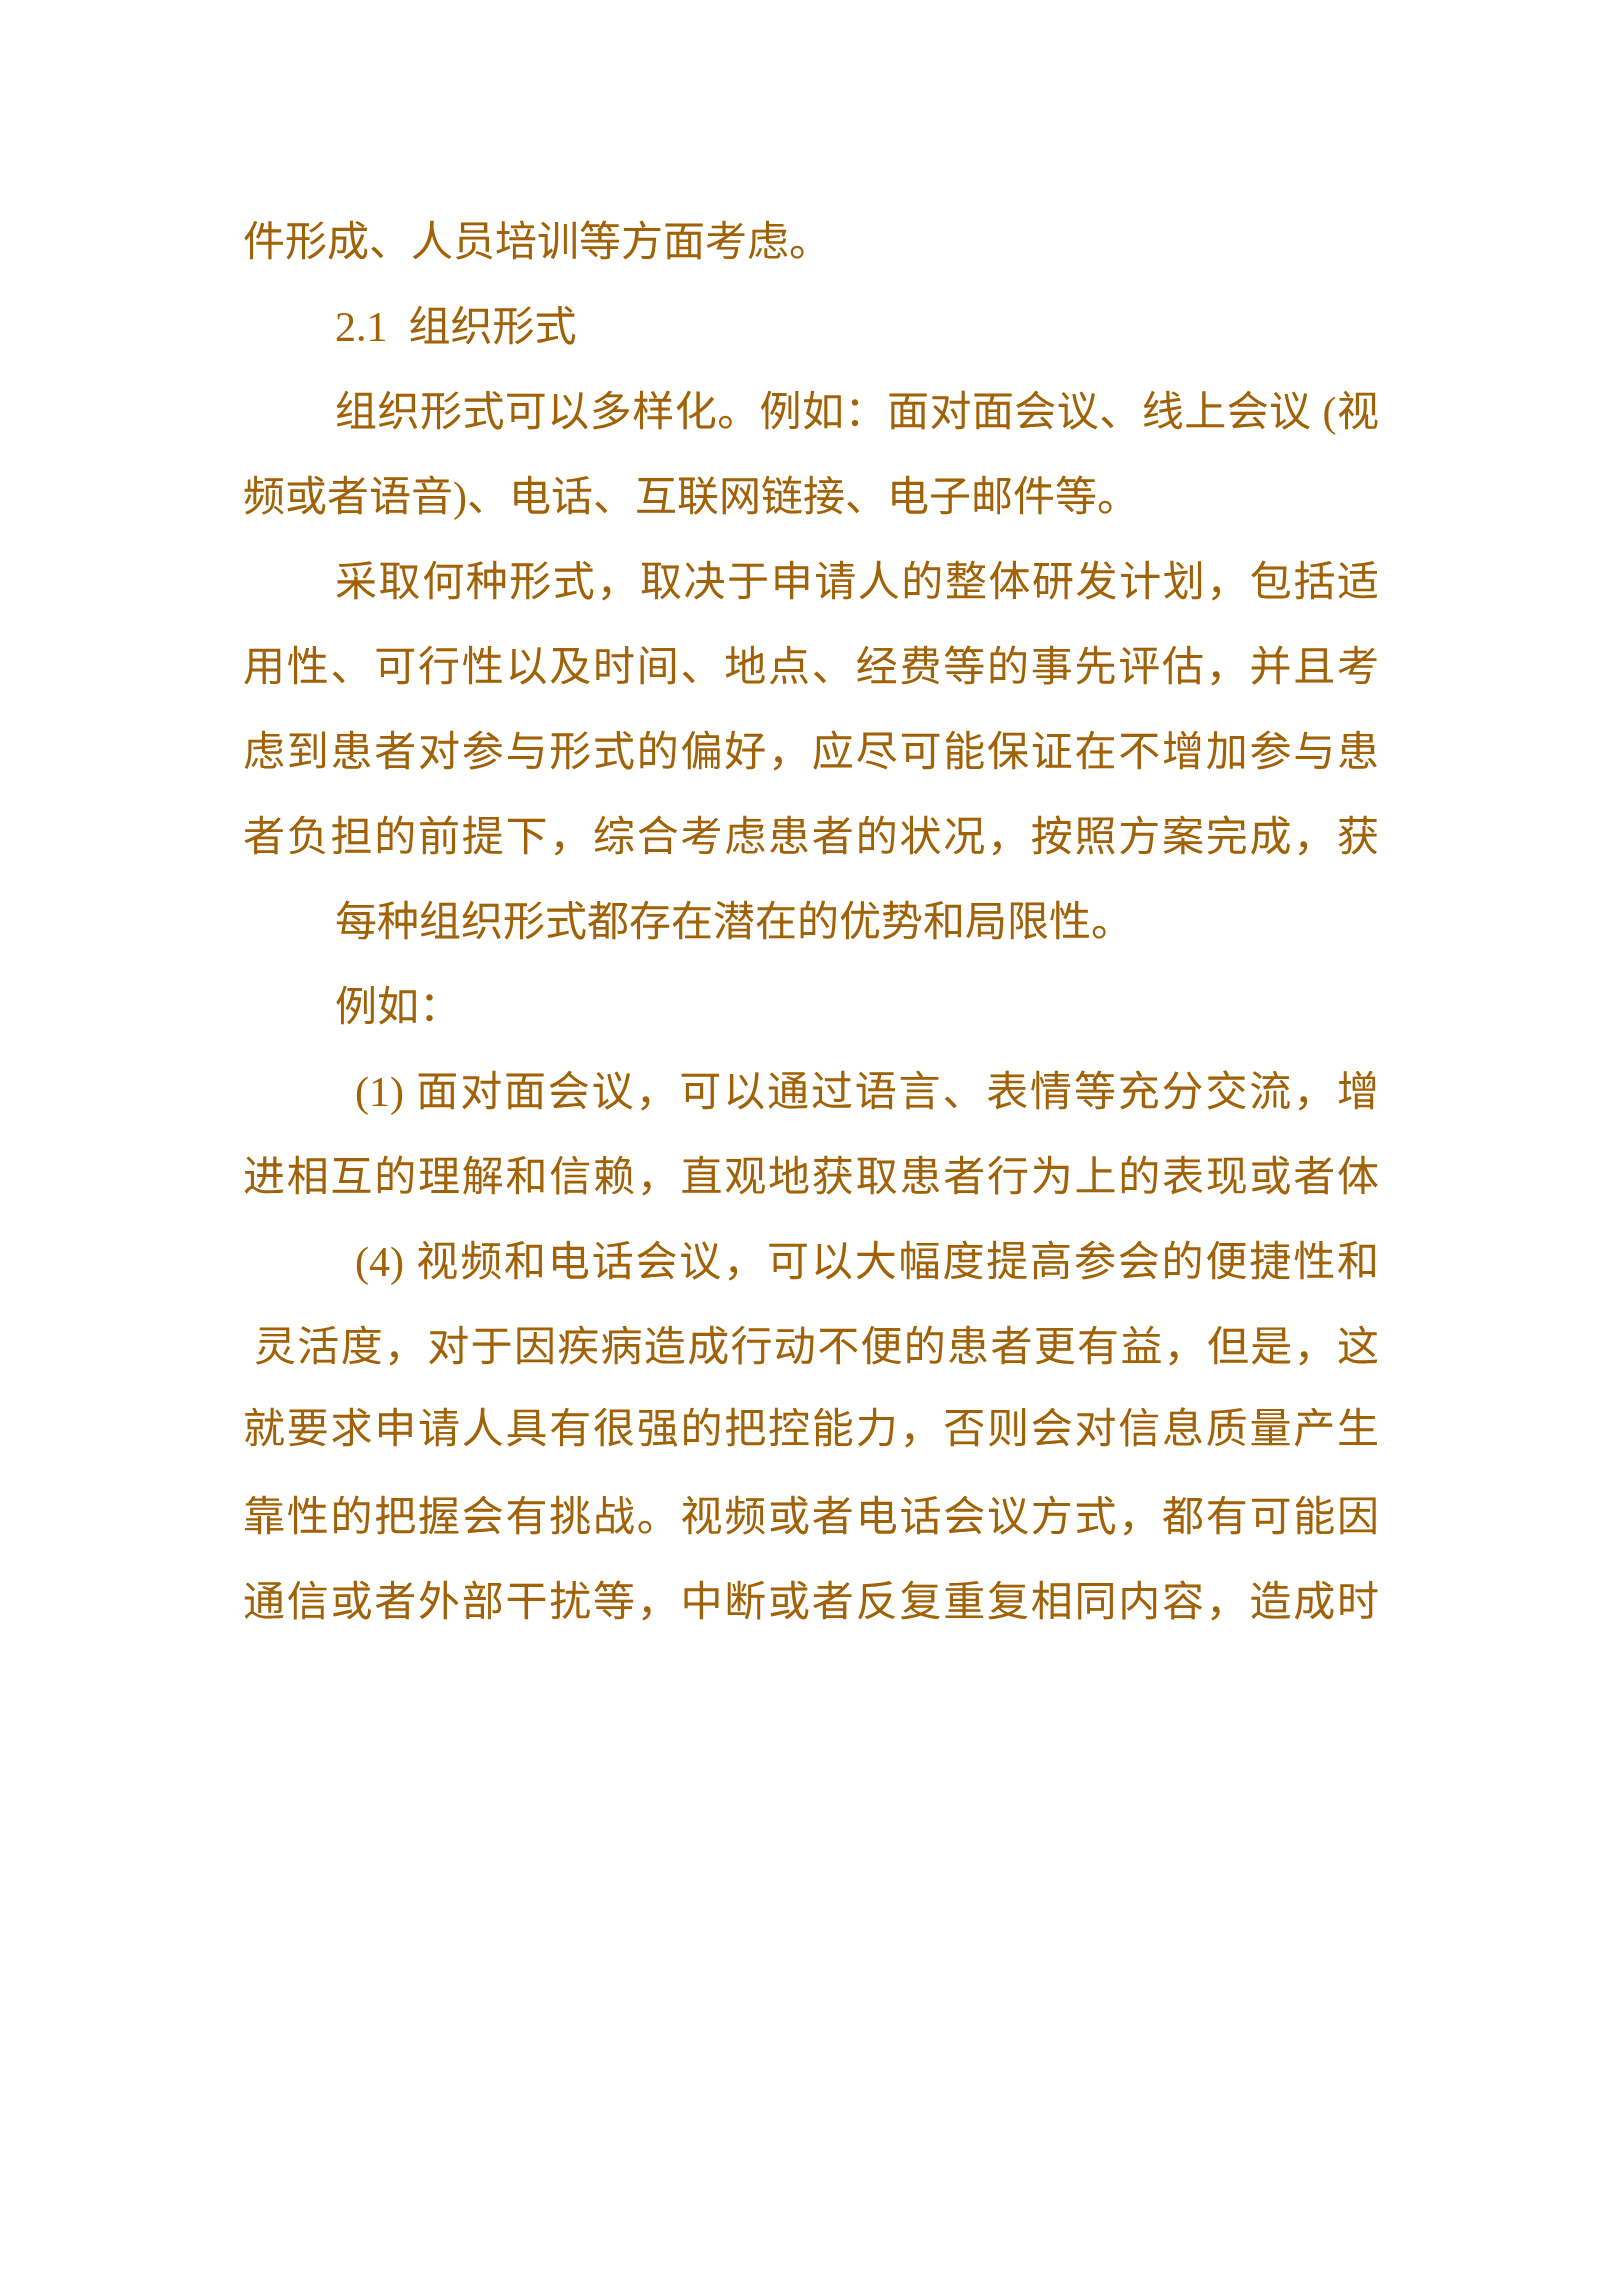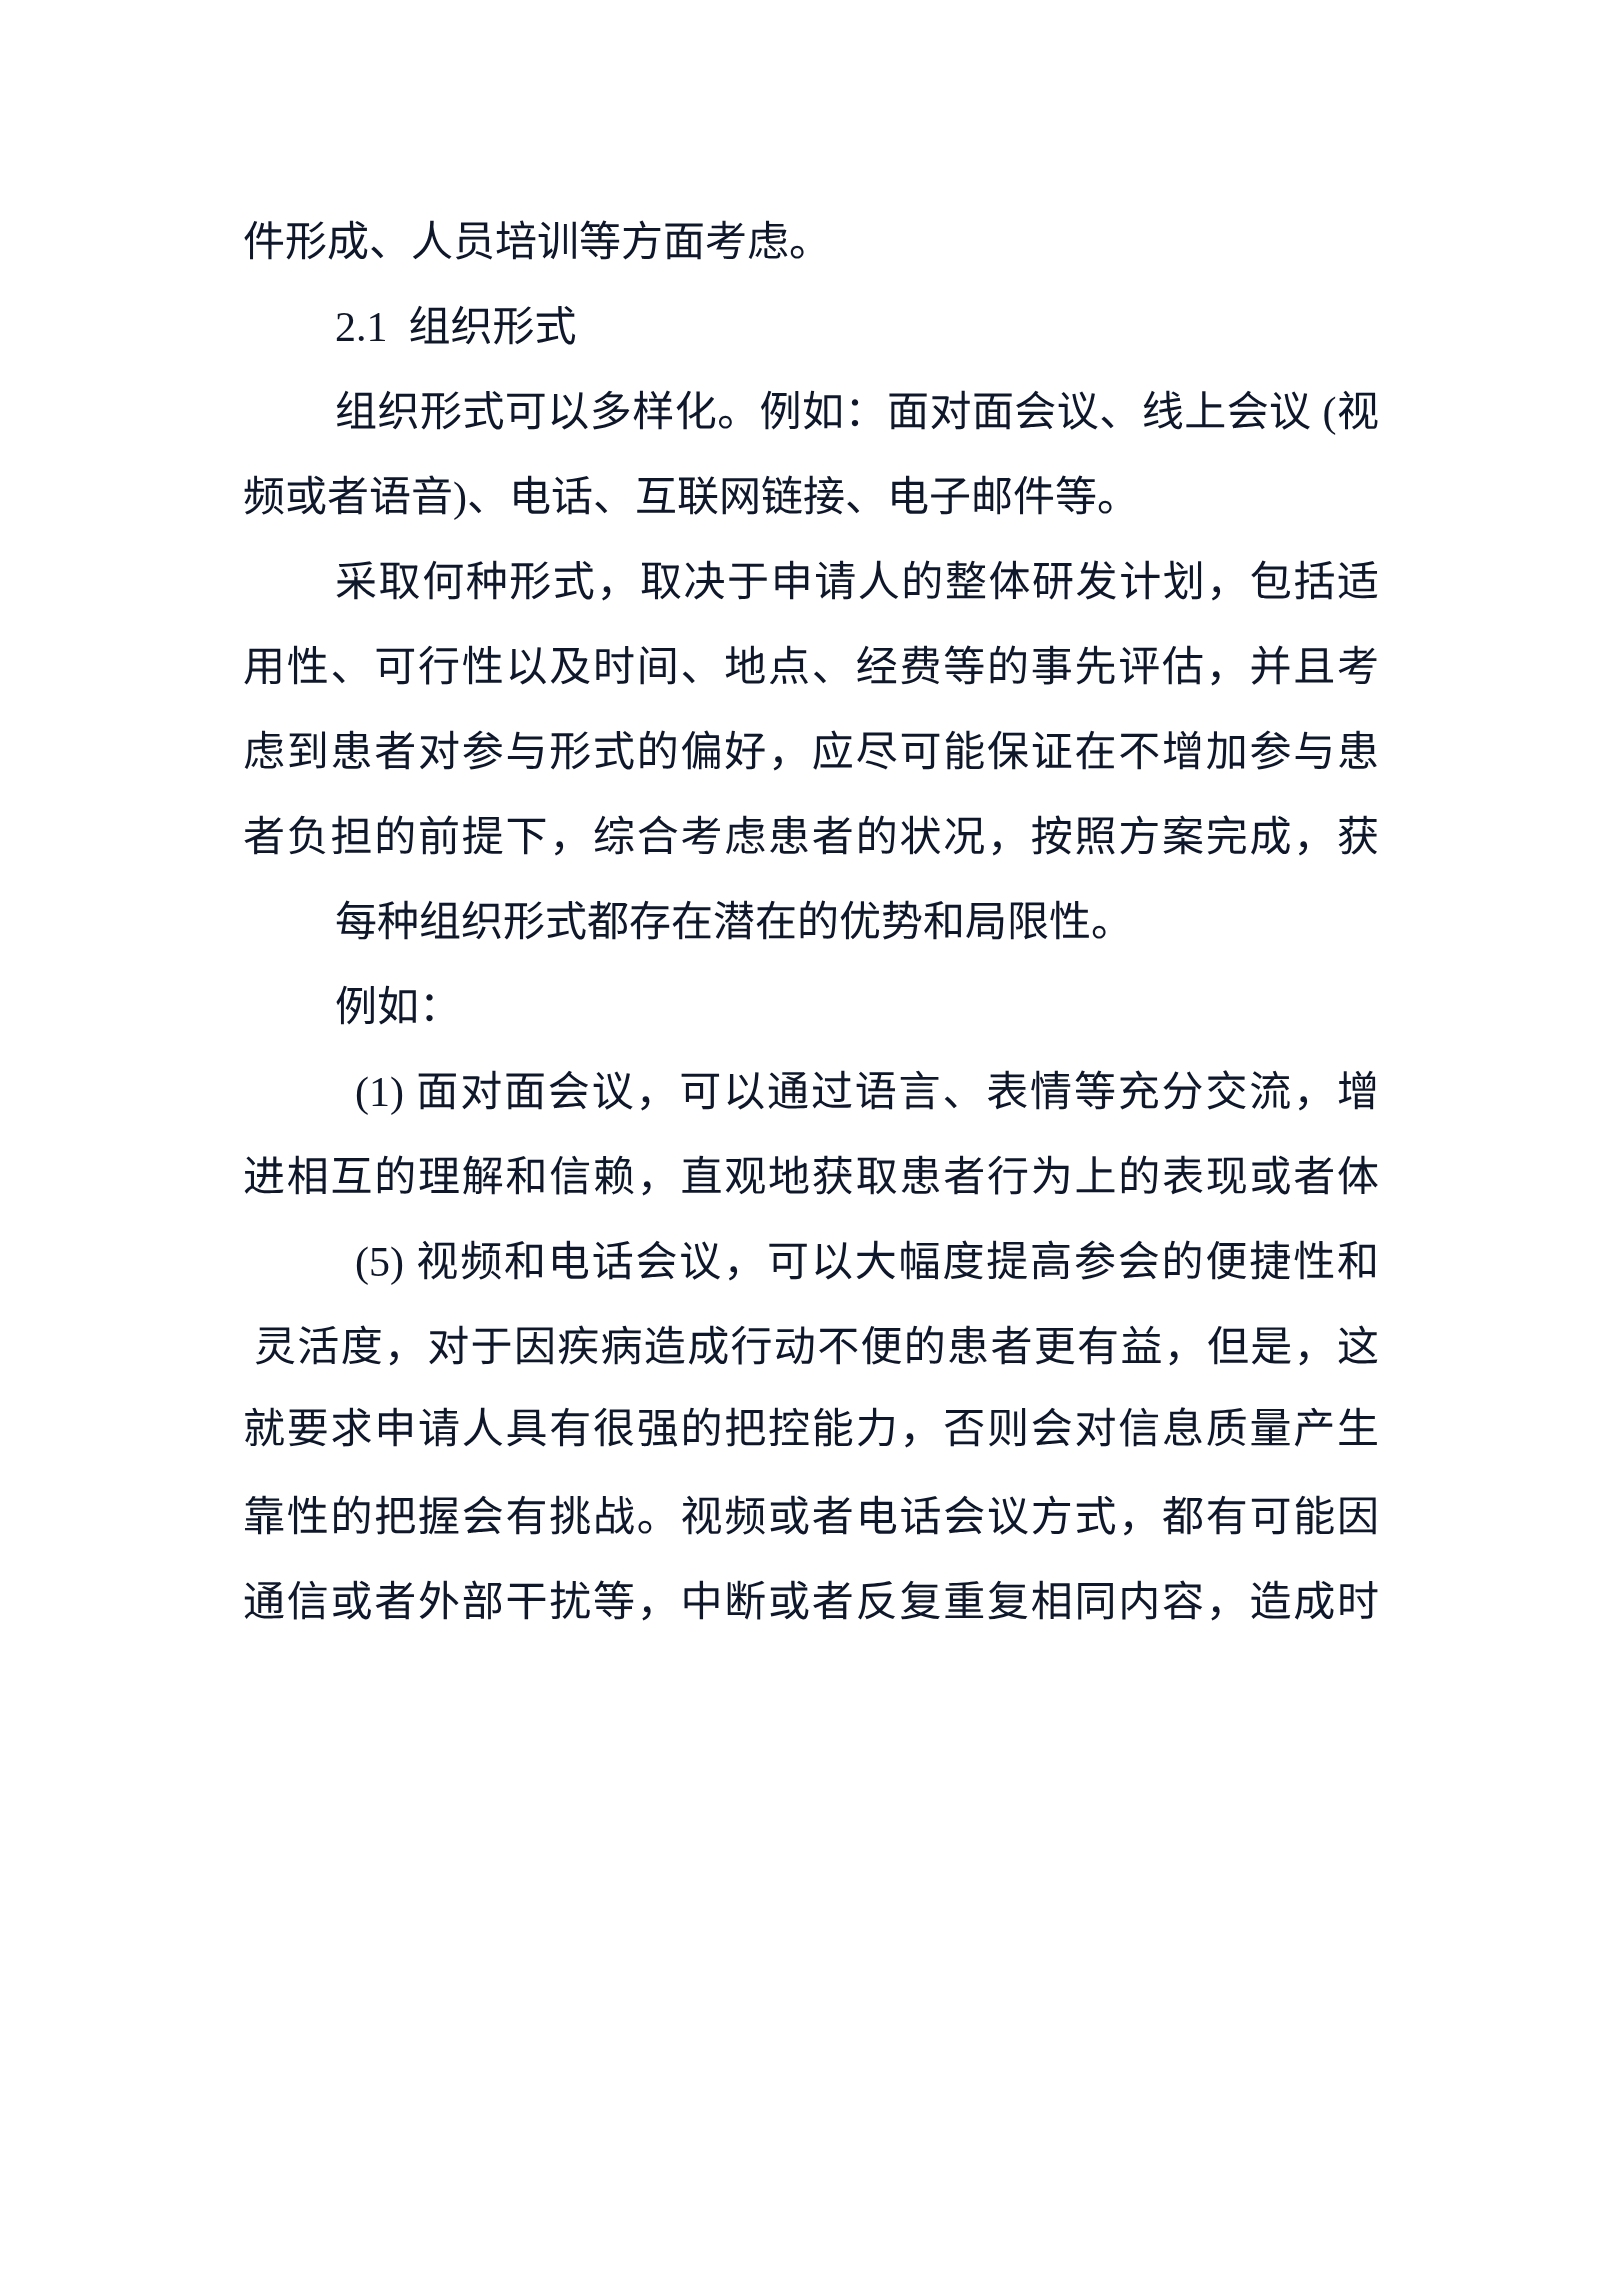--- a/index.html
+++ b/index.html
@@ -23,21 +23,21 @@
     width: 1136px;
   }
   .line {
     box-sizing: border-box;
     height: 85px;
     line-height: 85px;
     font-size: 42px;
     letter-spacing: 0;
     white-space: pre;
     text-align: left;
-    color: #0f172a;
+    color: #a16207;
   }
   .line.justify {
     white-space: normal;
     text-align: justify;
     text-align-last: justify;
     text-justify: inter-character;
   }
 </style>
 </head>
 <body>
@@ -49,20 +49,20 @@
       <div class="line justify" style="padding-left: 92px;">组织形式可以多样化。例如：面对面会议、线上会议 (视</div>
       <div class="line" style="padding-left: 0px;">频或者语音)、电话、互联网链接、电子邮件等。</div>
       <div class="line justify" style="padding-left: 92px;">采取何种形式，取决于申请人的整体研发计划，包括适</div>
       <div class="line justify" style="padding-left: 0px;">用性、可行性以及时间、地点、经费等的事先评估，并且考</div>
       <div class="line justify" style="padding-left: 0px;">虑到患者对参与形式的偏好，应尽可能保证在不增加参与患</div>
       <div class="line justify" style="padding-left: 0px;">者负担的前提下，综合考虑患者的状况，按照方案完成，获</div>
       <div class="line" style="padding-left: 92px;">每种组织形式都存在潜在的优势和局限性。</div>
       <div class="line" style="padding-left: 92px;">例如：</div>
       <div class="line justify" style="padding-left: 112px;">(1) 面对面会议，可以通过语言、表情等充分交流，增</div>
       <div class="line justify" style="padding-left: 0px;">进相互的理解和信赖，直观地获取患者行为上的表现或者体</div>
-      <div class="line justify" style="padding-left: 112px;">(5) 视频和电话会议，可以大幅度提高参会的便捷性和</div>
+      <div class="line justify" style="padding-left: 112px;">(4) 视频和电话会议，可以大幅度提高参会的便捷性和</div>
       <div class="line justify" style="padding-left: 0px; margin-left: 11px;">灵活度，对于因疾病造成行动不便的患者更有益，但是，这</div>
       <div class="line justify" style="padding-left: 0px; font-family: Liberation Mono, monospace;">就要求申请人具有很强的把控能力，否则会对信息质量产生</div>
       <div class="line justify" style="padding-left: 0px;">靠性的把握会有挑战。视频或者电话会议方式，都有可能因</div>
       <div class="line justify" style="padding-left: 0px;">通信或者外部干扰等，中断或者反复重复相同内容，造成时</div>
     </div>
 </div>
 
 
 </body></html>

